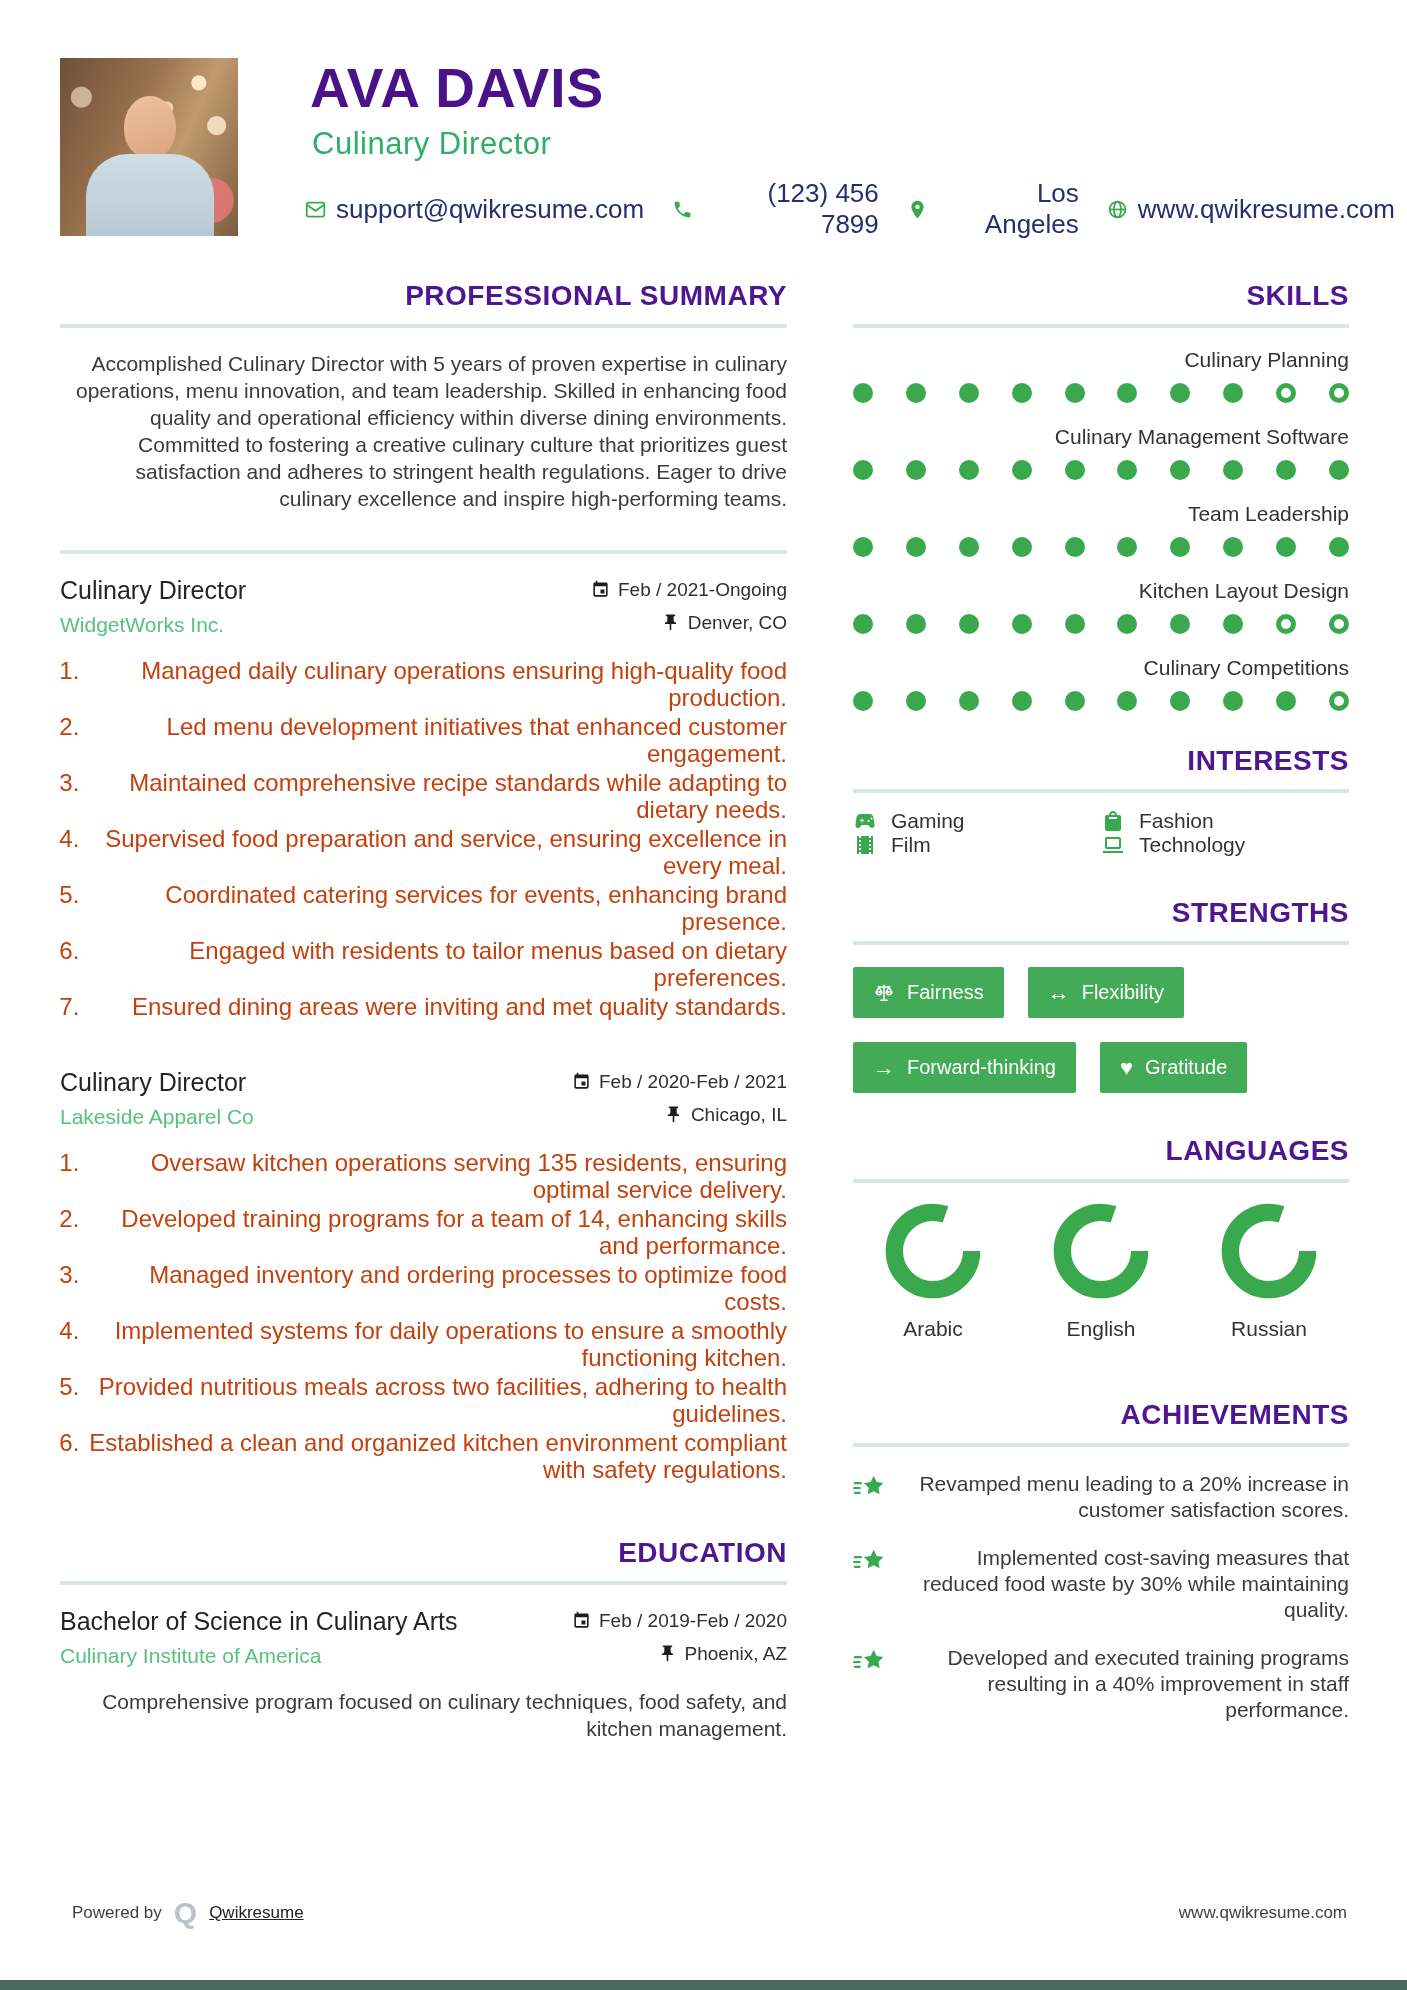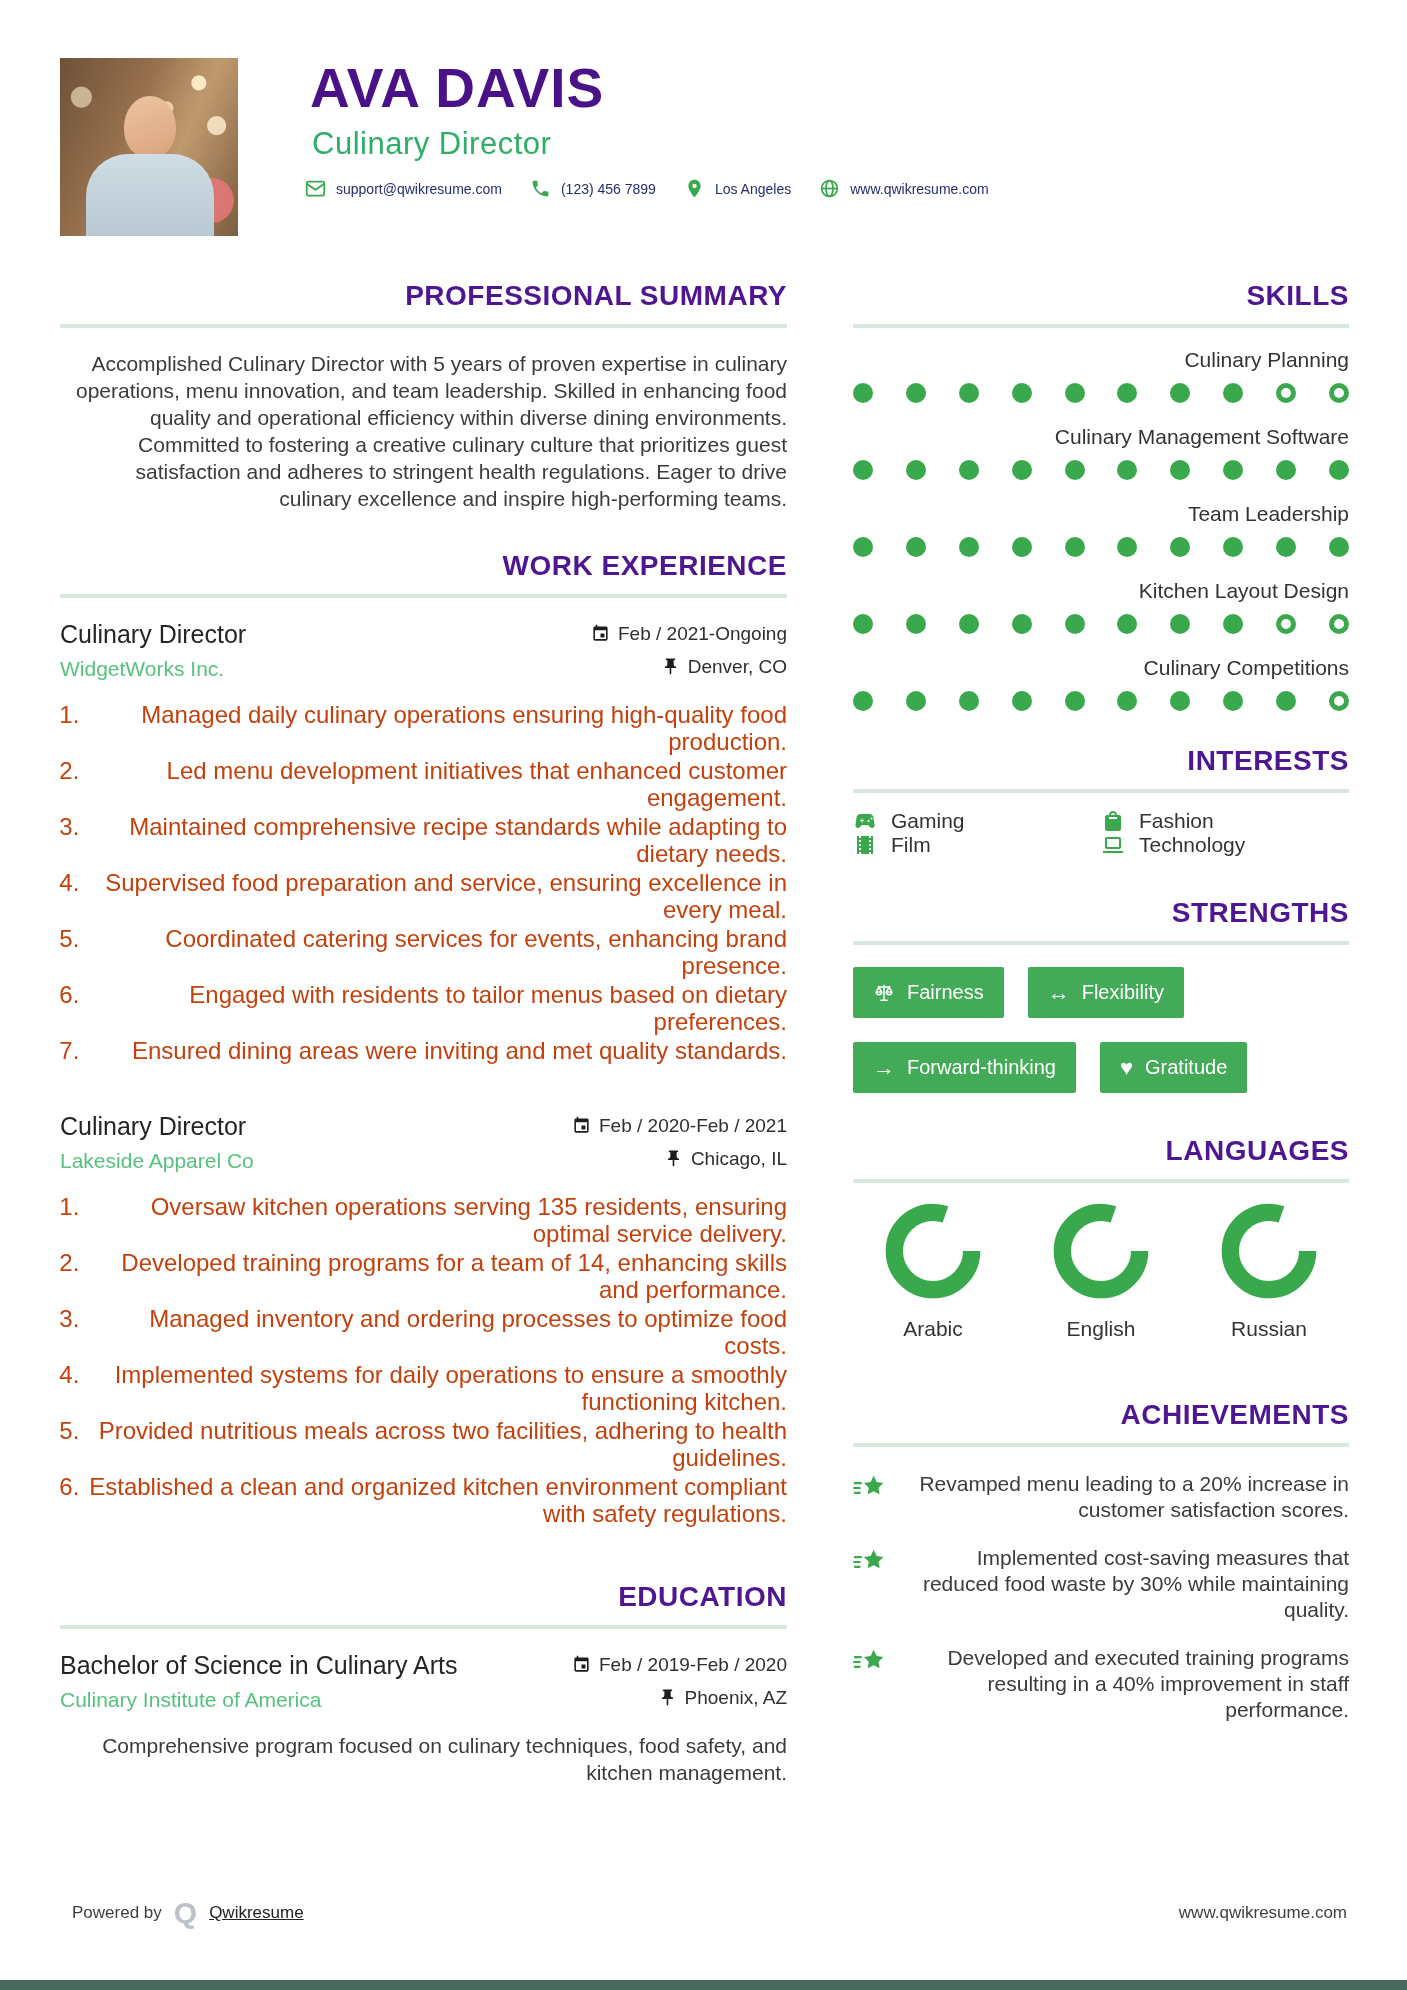--- a/index.html
+++ b/index.html
@@ -35,21 +35,21 @@
   .name{
     position:absolute;left:310px;top:56px;
     font-size:55px;font-weight:bold;letter-spacing:1px;color:var(--name-purple);
   }
   .job-subtitle{
     position:absolute;left:312px;top:126px;
     font-size:31px;color:var(--accent-green);letter-spacing:.5px;
   }
   .contact-row{
     position:absolute;left:305px;top:178px;display:flex;align-items:center;gap:16px;
-    font-size:14px;color:var(--contact-navy);
+    font-size:26px;color:var(--contact-navy);
   }
   .contact-item{display:flex;align-items:center;gap:10px;padding-right:12px;}
   .cicon{width:21px;height:21px;flex:0 0 auto;}
   .cicon svg{width:100%;height:100%;display:block;}
   
   .col-left{position:absolute;left:60px;top:280px;width:727px;}
   .col-right{position:absolute;left:853px;top:280px;width:496px;}
   .sec-head{
     font-size:28px;font-weight:bold;color:var(--heading-purple);letter-spacing:.5px;margin:0;
   }
@@ -167,21 +167,20 @@
 
   <div class="col-left">
 
     <section>
       <h2 class="sec-head">PROFESSIONAL SUMMARY</h2>
       <hr class="sec-rule">
       <p class="summary-text">Accomplished Culinary Director with 5 years of proven expertise in culinary operations, menu innovation, and team leadership. Skilled in enhancing food quality and operational efficiency within diverse dining environments. Committed to fostering a creative culinary culture that prioritizes guest satisfaction and adheres to stringent health regulations. Eager to drive culinary excellence and inspire high-performing teams.</p>
     </section>
 
     <section class="work-sec">
-      <h2 class="sec-head">WORK EXPERIENCE</h2>
       <hr class="sec-rule">
 
       <div class="job">
         <div class="job-line">
           <div class="job-title">Culinary Director</div>
           <div class="meta">
             <span class="micon">
               <svg viewBox="0 0 24 24" fill="#1d1d1d">
                   <path d="M17 12h-5v5h5v-5zM16 1v2H8V1H6v2H5c-1.11 0-1.99.9-1.99 2L3 19c0 1.1.89 2 2 2h14c1.1 0 2-.9 2-2V5c0-1.1-.9-2-2-2h-1V3h-2zm3 18H5V8h14v11z"></path>
                 </svg>

